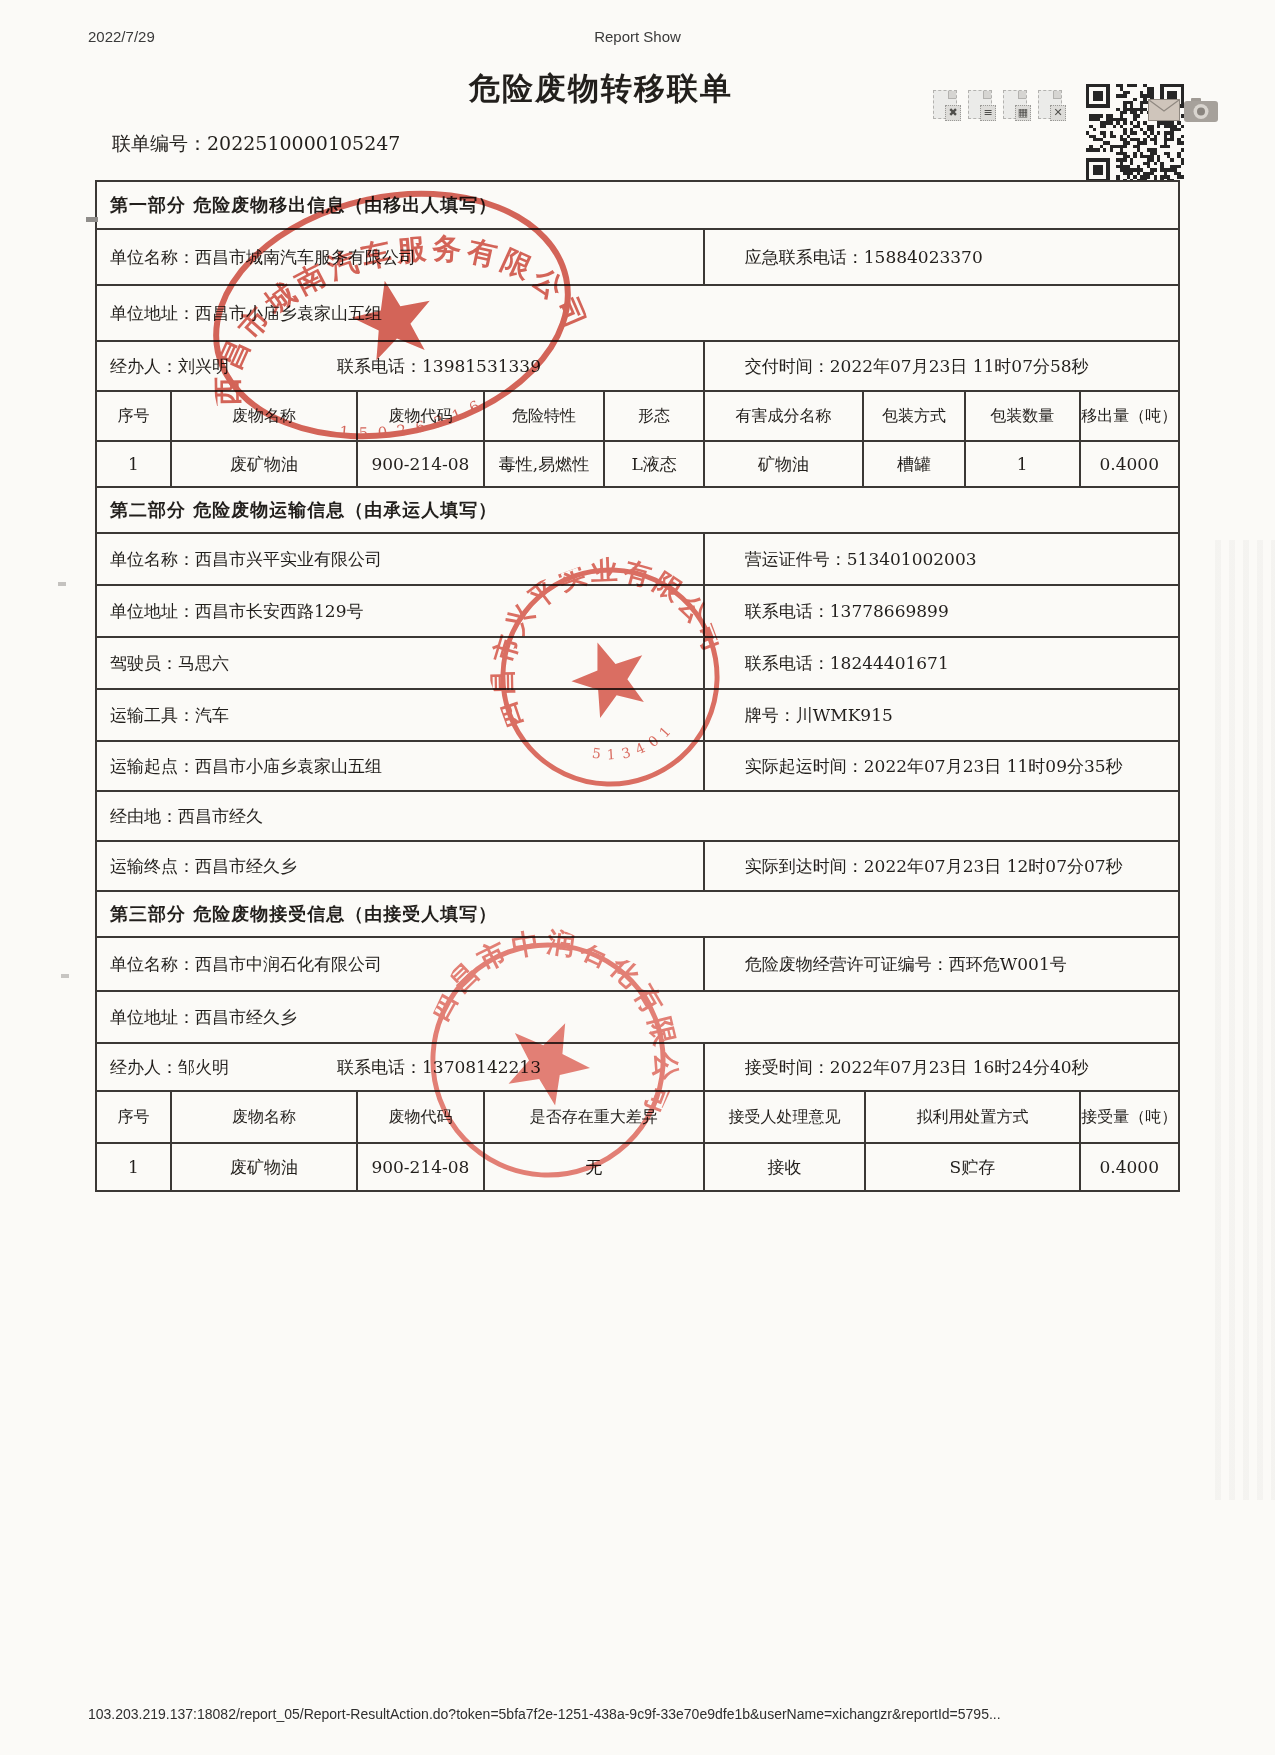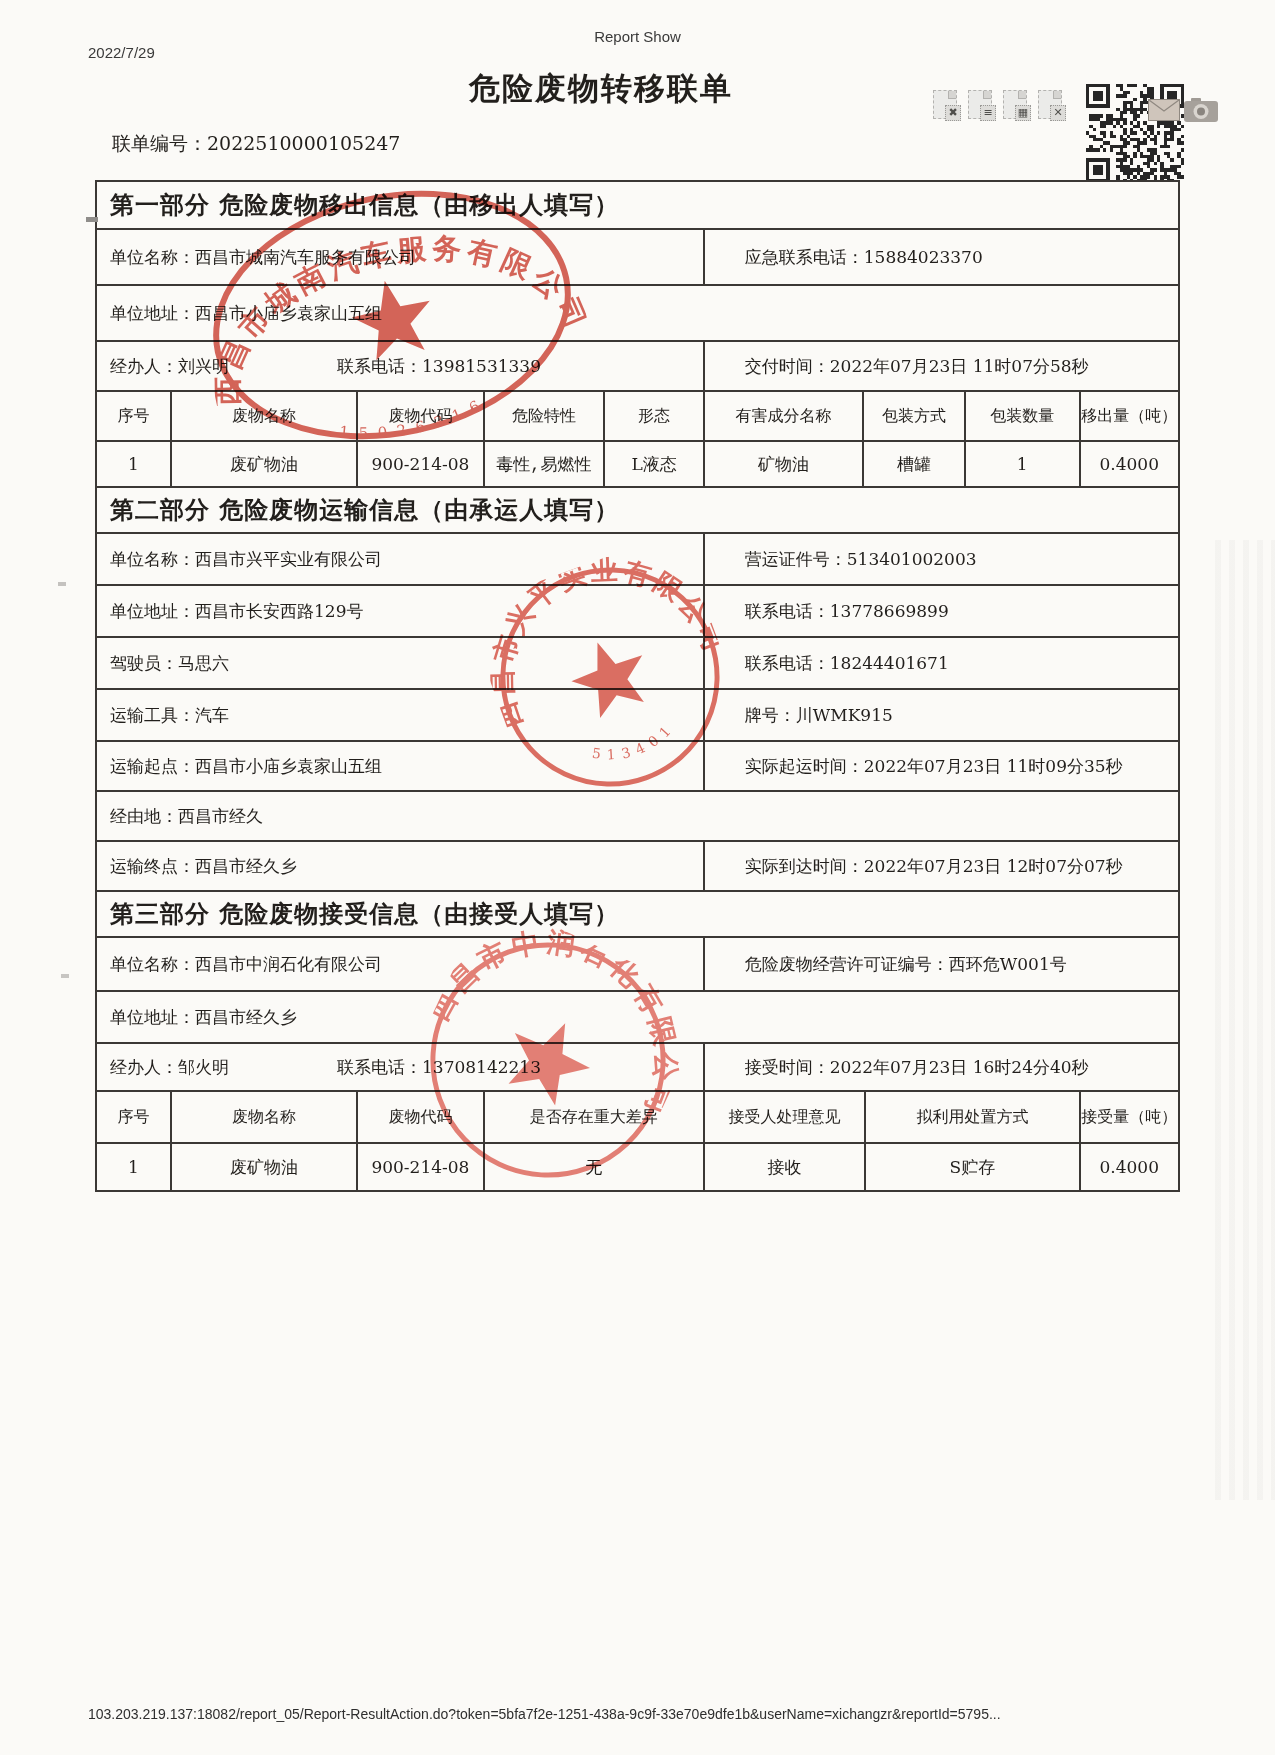--- a/index.html
+++ b/index.html
@@ -1,21 +1,21 @@
 <!DOCTYPE html>
 <html><head>
 <meta charset="utf-8">
 <style>
   html,body{margin:0;padding:0;background:#e9e9e7;}
   .page{position:relative;width:1275px;height:1755px;margin:0 auto;background:#fbfaf7;
         font-family:"DejaVu Serif","Liberation Serif",serif;color:#221f1c;overflow:hidden;}
   .chrome{font-family:"Liberation Sans","DejaVu Sans",sans-serif;color:#3a3a3a;}
 
   
-  .hdr-date{position:absolute;left:88px;top:44px;font-size:15px;}
+  .hdr-date{position:absolute;left:88px;top:28px;font-size:15px;}
   .hdr-report{position:absolute;left:0;right:0;top:28px;text-align:center;font-size:15px;}
   .footer-url{position:absolute;left:88px;top:1706px;font-size:14px;color:#2e2e2e;}
   .footer-page{position:absolute;left:1158px;top:1806px;font-size:14px;color:#2e2e2e;}
 
   
   .form-title{position:absolute;top:68px;left:601px;transform:translateX(-50%);
               font-size:31px;font-weight:600;letter-spacing:2px;white-space:nowrap;}
   .form-no{position:absolute;left:112px;top:131px;font-size:19px;}
 
   
@@ -32,28 +32,28 @@
   .envelope{position:absolute;left:1148px;top:99px;}
   .camera{position:absolute;left:1183px;top:96px;}
 
   
   .doc{position:absolute;left:95px;top:180px;width:1085px;border:2px solid #3b3835;box-sizing:border-box;}
   .row{display:flex;border-top:2px solid #3b3835;box-sizing:border-box;align-items:stretch;}
   .doc .row:first-child{border-top:none;}
   .cell{display:flex;align-items:center;box-sizing:border-box;font-size:17px;white-space:nowrap;overflow:hidden;}
   .cell + .cell{border-left:2px solid #3b3835;}
   .kv{padding-left:13px;}
-  .sec{font-weight:700;font-size:24px;padding-left:13px;letter-spacing:1px;}
+  .sec{font-weight:700;font-size:18px;padding-left:13px;letter-spacing:1px;}
   .left{width:56.04%;} .rightc{flex:1;padding-left:40px;} .full{width:100%;}
   .pair2{margin-left:108px;}
   .c{justify-content:center;text-align:center;padding:0 2px;}
   .thead .cell{font-size:16px;}
   .h46{height:46px;} .h48{height:48px;} .h50{height:50px;} .h52{height:52px;} .h54{height:54px;} .h56{height:56px;}
   
-  .w1{width:6.73%;} .w2{width:17.24%;} .w3{width:11.71%;} .w4{width:11.15%;font-family:Liberation Mono, monospace;} .w5{width:9.22%;}
+  .w1{width:6.73%;} .w2{width:17.24%;} .w3{width:11.71%;} .w4{width:11.15%;} .w5{width:9.22%;}
   .w6{width:14.75%;} .w7{width:9.40%;} .w8{width:10.60%;text-align:right;} .w9{flex:1;}
   
   .v1{width:6.73%;} .v2{width:17.24%;} .v3{width:11.71%;} .v4{width:20.37%;} .v5{width:14.93%;} .v6{width:19.82%;} .v7{flex:1;}
 
   
   .stamp{position:absolute;pointer-events:none;mix-blend-mode:multiply;}
   .stampA{left:202px;top:190px;width:380px;height:250px;transform:rotate(-12deg);opacity:.82;}
   .stampB{left:496px;top:563px;width:228px;height:228px;transform:rotate(-20deg);opacity:.85;}
   .stampC{left:424px;top:936px;width:248px;height:248px;transform:rotate(25deg);opacity:.8;}
 

